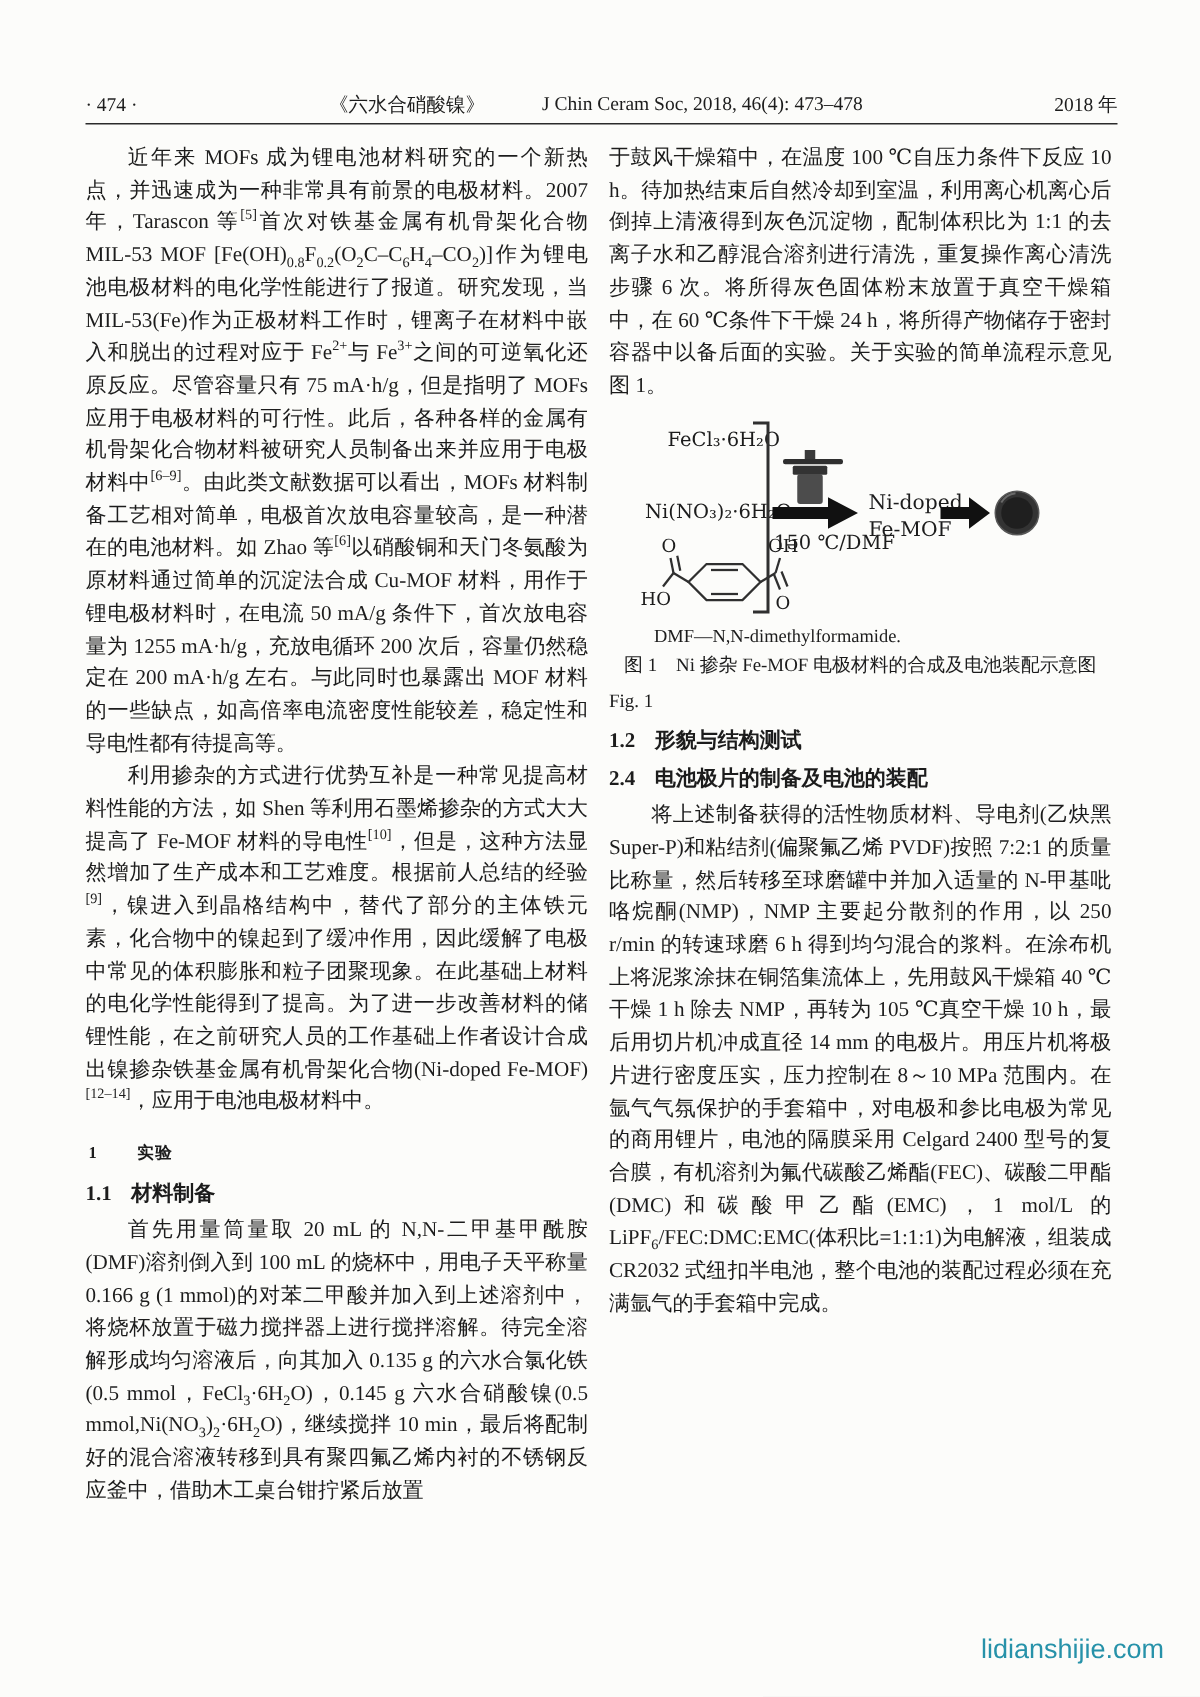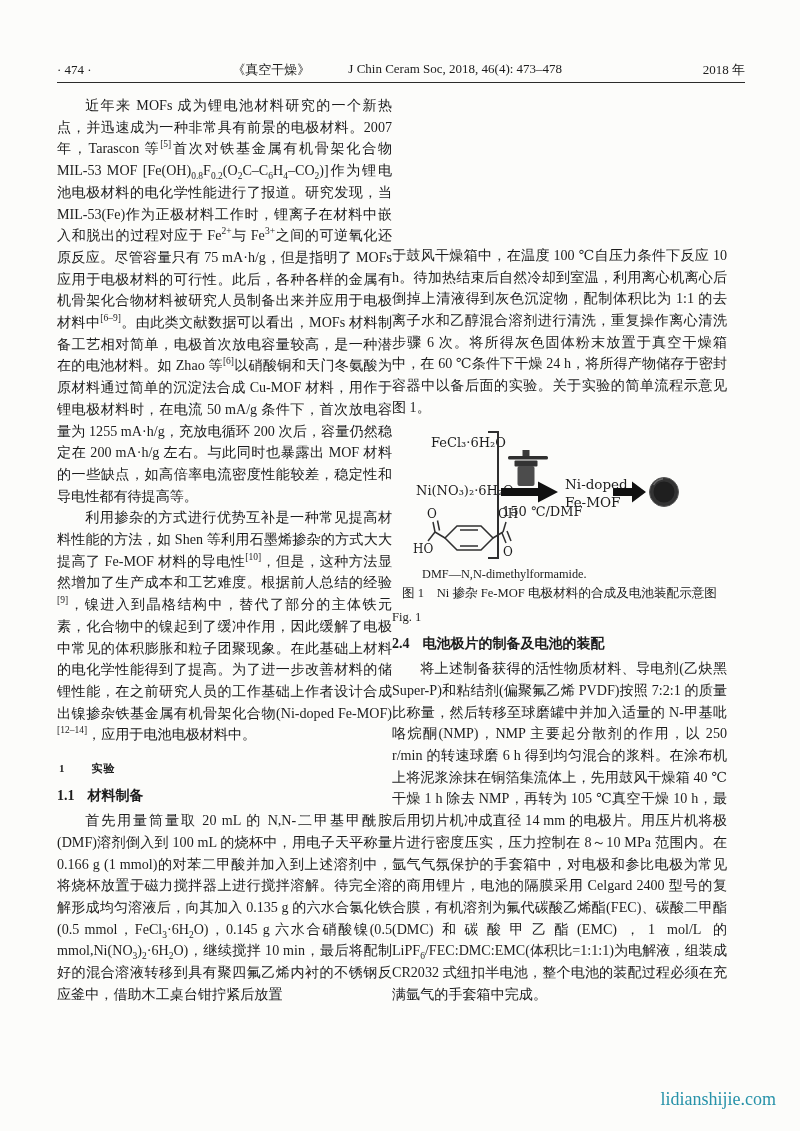--- a/index.html
+++ b/index.html
@@ -14,21 +14,21 @@
   }
   .header{
     position:absolute;left:57px;top:61px;width:688px;
     display:flex;justify-content:space-between;align-items:baseline;
     font-size:13px;white-space:nowrap;
   }
   .header-center{display:flex;gap:38px;}
   .rule{position:absolute;left:57px;top:82px;width:688px;border-top:1.6px solid #2b2b2b;}
   .columns{
     position:absolute;left:57px;top:95px;width:688px;
-    display:flex;gap:0;align-items:flex-end;
+    display:flex;gap:14px;
   }
   .col{width:335px;}
   p.body{
     margin:0;font-size:14.1px;line-height:21.7px;text-align:justify;
   }
   p.indent{text-indent:2em;}
   sup,sub{font-size:9.5px;line-height:0;}
   .sec-h{
     margin:15px 0 11px 2px;font-size:11px;font-weight:bold;letter-spacing:1px;
   }
@@ -40,34 +40,34 @@
   .sub-h .sec-num{margin-right:13px;font-family:"Liberation Serif",serif;}
   figure.scheme{margin:7px 0 6px 0;}
   figure.scheme svg{display:block;}
   .fig-note{font-size:12.3px;margin:1px 0 3px 30px;}
   .cap-zh{font-size:12.6px;text-align:center;margin:3px 0 2px 0;}
   .cap-en{display:flex;font-size:12.6px;line-height:17.6px;margin:7px 0 9px 0;}
   .cap-label{flex:0 0 50px;}
   .cap-text{flex:1;text-align:justify;}
   .watermark{
     position:absolute;right:24px;bottom:21px;
-    font-family:Liberation Serif, serif;
+    font-family:Liberation Sans, sans-serif;
     font-size:18px;color:#2792a9;text-decoration:none;
   }
   svg text{font-family:"DejaVu Serif",serif;fill:#1c1c1c;}
 </style>
 </head>
 <body>
 
 <div class="page">
 
   <div class="header">
     <span>· 474 ·</span>
     <span class="header-center">
-      <span>《真空干燥》</span>
+      <span>《六水合硝酸镍》</span>
       <span>J Chin Ceram Soc, 2018, 46(4): 473–478</span>
     </span>
     <span>2018 年</span>
   </div>
   <div class="rule"></div>
 
   <div class="columns">
 
     <div class="col">
       <p class="body indent"><span>近年来 MOFs 成为锂电池材料研究的一个新热点，并迅速成为一种非常具有前景的电极材料。2007 年，Tarascon 等</span><sup>[5]</sup><span>首次对铁基金属有机骨架化合物 MIL-53 MOF [Fe(OH)</span><sub>0.8</sub><span>F</span><sub>0.2</sub><span>(O</span><sub>2</sub><span>C–C</span><sub>6</sub><span>H</span><sub>4</sub><span>–CO</span><sub>2</sub><span>)]作为锂电池电极材料的电化学性能进行了报道。研究发现，当 MIL-53(Fe)作为正极材料工作时，锂离子在材料中嵌入和脱出的过程对应于 Fe</span><sup>2+</sup><span>与 Fe</span><sup>3+</sup><span>之间的可逆氧化还原反应。尽管容量只有 75 mA·h/g，但是指明了 MOFs 应用于电极材料的可行性。此后，各种各样的金属有机骨架化合物材料被研究人员制备出来并应用于电极材料中</span><sup>[6–9]</sup><span>。由此类文献数据可以看出，MOFs 材料制备工艺相对简单，电极首次放电容量较高，是一种潜在的电池材料。如 Zhao 等</span><sup>[6]</sup><span>以硝酸铜和天门冬氨酸为原材料通过简单的沉淀法合成 Cu-MOF 材料，用作于锂电极材料时，在电流 50 mA/g 条件下，首次放电容量为 1255 mA·h/g，充放电循环 200 次后，容量仍然稳定在 200 mA·h/g 左右。与此同时也暴露出 MOF 材料的一些缺点，如高倍率电流密度性能较差，稳定性和导电性都有待提高等。</span></p>
@@ -128,20 +128,21 @@
           </g>
         </svg>
 
         <div class="fig-note">DMF—N,N-dimethylformamide.</div>
         <div class="cap-zh">图 1　Ni 掺杂 Fe-MOF 电极材料的合成及电池装配示意图</div>
         <div class="cap-en">
           <span class="cap-label">Fig. 1</span>
         </div>
       </figure>
 
+      <h3 class="sub-h"><span class="sec-num">1.2</span><span>形貌与结构测试</span></h3>
 
       <h3 class="sub-h"><span class="sec-num">2.4</span><span>电池极片的制备及电池的装配</span></h3>
       <p class="body indent"><span>将上述制备获得的活性物质材料、导电剂(乙炔黑 Super-P)和粘结剂(偏聚氟乙烯 PVDF)按照 7:2:1 的质量比称量，然后转移至球磨罐中并加入适量的 N-甲基吡咯烷酮(NMP)，NMP 主要起分散剂的作用，以 250 r/min 的转速球磨 6 h 得到均匀混合的浆料。在涂布机上将泥浆涂抹在铜箔集流体上，先用鼓风干燥箱 40 ℃干燥 1 h 除去 NMP，再转为 105 ℃真空干燥 10 h，最后用切片机冲成直径 14 mm 的电极片。用压片机将极片进行密度压实，压力控制在 8～10 MPa 范围内。在氩气气氛保护的手套箱中，对电极和参比电极为常见的商用锂片，电池的隔膜采用 Celgard 2400 型号的复合膜，有机溶剂为氟代碳酸乙烯酯(FEC)、碳酸二甲酯(DMC)和碳酸甲乙酯(EMC)，1 mol/L 的 LiPF</span><sub>6</sub><span>/FEC:DMC:EMC(体积比=1:1:1)为电解液，组装成 CR2032 式纽扣半电池，整个电池的装配过程必须在充满氩气的手套箱中完成。</span></p>
     </div>
 
   </div>
 
   <a class="watermark" href="#">lidianshijie.com</a>
 
 </div>

